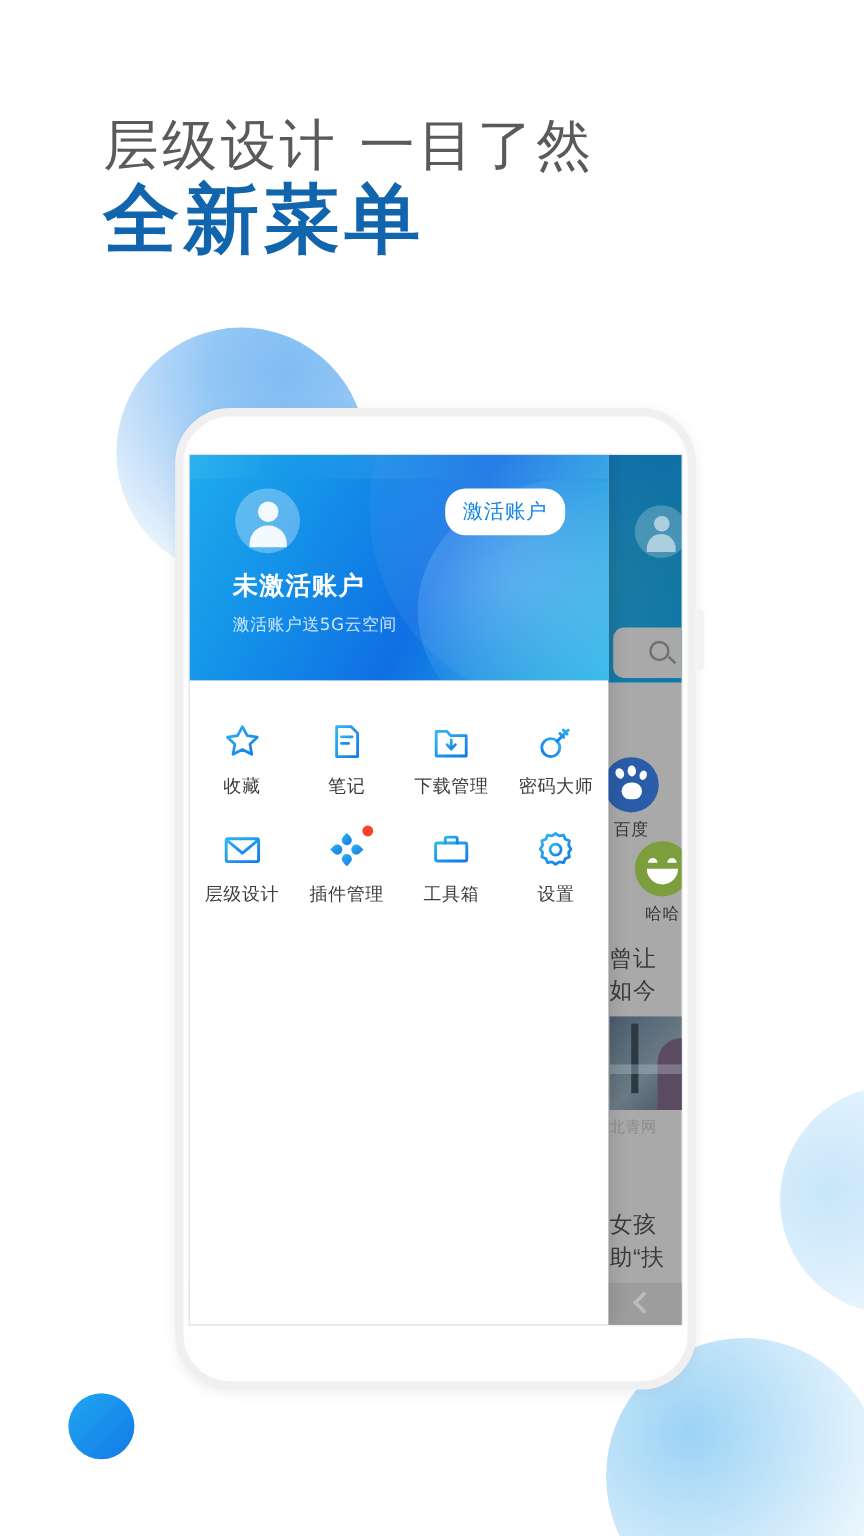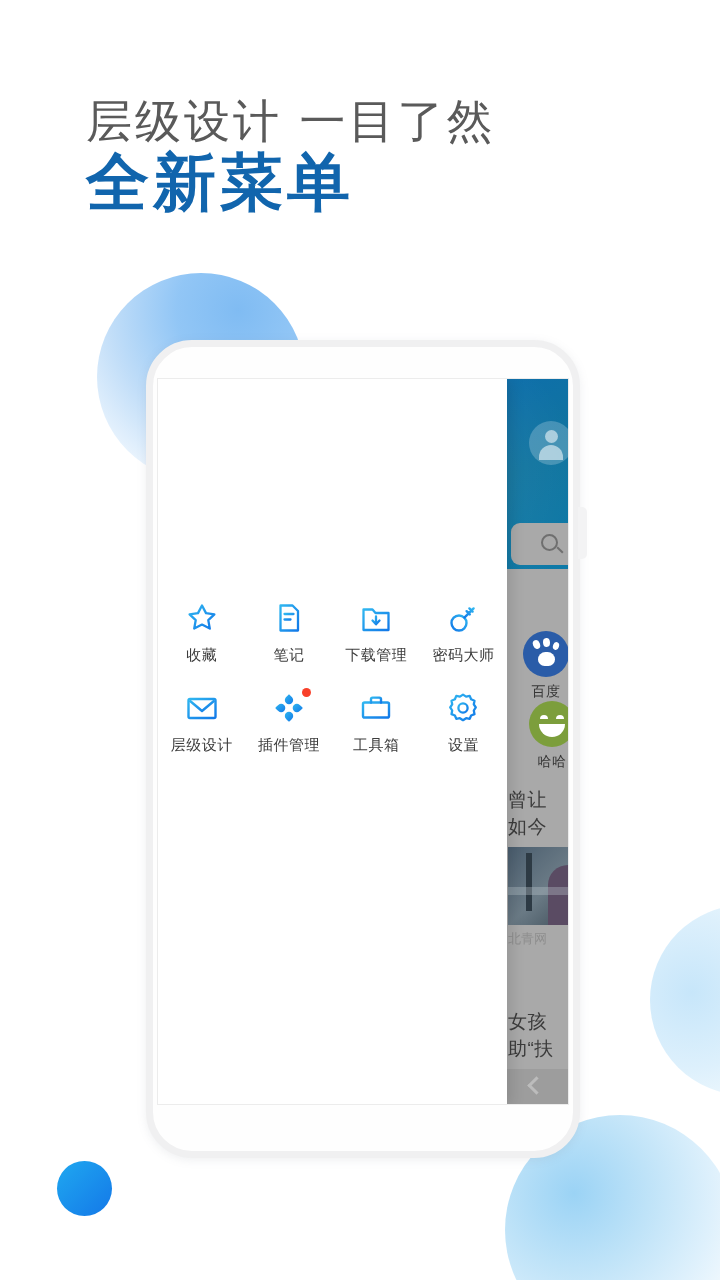--- a/index.html
+++ b/index.html
@@ -92,21 +92,21 @@
     content:""; position:absolute; left:13px; top:13px; width:8px; height:2px;
     background:#6f6f6f; transform:rotate(45deg);
   }
   #home-body {
     position:absolute; left:0; top:190px; width:412px; height:537px;
     background:#a9a9a9;
   }
   .home-shortcut { position:absolute; width:64px; text-align:center; }
   .home-shortcut .circ { width:46px; height:46px; border-radius:50%; margin:0 auto; position:relative; }
   .home-shortcut .lbl { margin-top:6px; font-size:14px; color:#363636; letter-spacing:.5px; }
-  #shortcut-baidu { left:356px; top:62px; }
+  #shortcut-baidu { left:336px; top:62px; }
   #shortcut-baidu .circ { background:#2a5ca8; }
   .paw { position:absolute; left:0; top:0; width:46px; height:46px; }
   .paw i { position:absolute; background:#fff; border-radius:50%; display:block; }
   #shortcut-haha { left:362px; top:132px; }
   #shortcut-haha .circ { background:#7c9e3c; }
   .smiley-eye { position:absolute; width:8px; height:4px; border-radius:4px 4px 0 0; background:#fff; top:14px; }
   .smiley-mouth { position:absolute; left:10px; top:23px; width:26px; height:13px; background:#fff; border-radius:0 0 14px 14px; }
 
   .home-news { position:absolute; left:350px; width:130px; }
   .home-news .news-line { font-size:19px; color:#3b3b3b; line-height:1.42; letter-spacing:.5px; white-space:nowrap; }
@@ -269,20 +269,34 @@
             <div class="news-line">助“扶</div>
           </div>
 
           <div id="home-bottombar">
             <span id="home-back-chevron"></span>
           </div>
         </div>
       </div>
 
       <div id="drawer">
+        <div id="drawer-header">
+          <span class="hdr-swirl-1"></span>
+          <span class="hdr-swirl-2"></span>
+          <span class="hdr-stripe"></span>
+
+          <div id="drawer-avatar">
+            <span class="silho-head"></span>
+            <span class="silho-body"></span>
+          </div>
+
+          <button id="activate-button">激活账户</button>
+          <div id="drawer-username">未激活账户</div>
+          <div id="drawer-subtitle">激活账户送5G云空间</div>
+        </div>
 
         <div id="menu-grid">
 
           <div class="grid-cell">
             <span class="grid-icon">
               <svg width="34" height="34" viewBox="0 0 34 34">
                 <defs>
                     <linearGradient id="g1" x1="0" y1="0" x2="1" y2="1">
                   <stop offset="0" stop-color="#2fb6f0"></stop>
                       <stop offset="1" stop-color="#1279e8"></stop>

